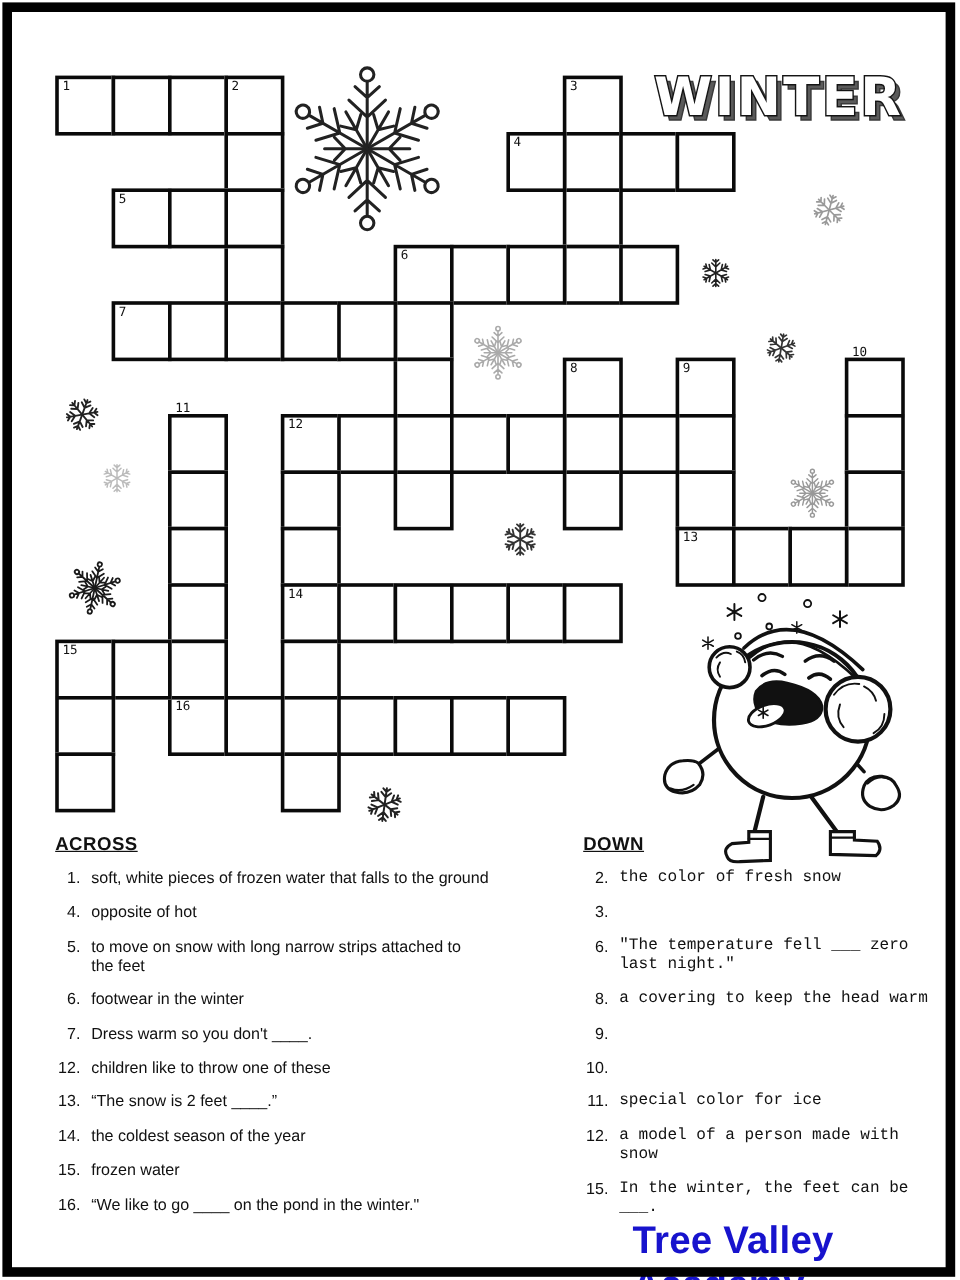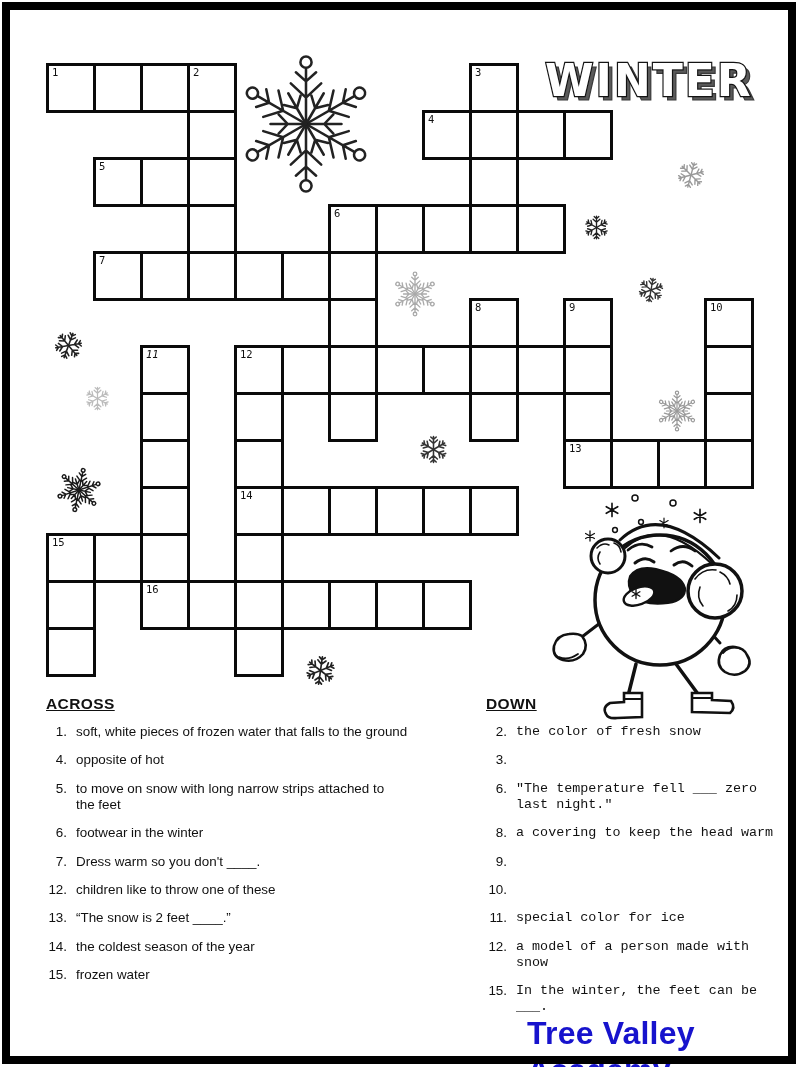--- a/index.html
+++ b/index.html
@@ -200,22 +200,22 @@
       <div class="cell" style="left: 376px; top: 517px;"></div>
       <div class="cellnum" style="left: 6px; top: 4px;">1</div>
       <div class="cellnum" style="left: 147px; top: 4px;">2</div>
       <div class="cellnum" style="left: 429px; top: 4px;">3</div>
       <div class="cellnum" style="left: 382px; top: 51px;">4</div>
       <div class="cellnum" style="left: 53px; top: 98px;">5</div>
       <div class="cellnum" style="left: 288px; top: 145px;">6</div>
       <div class="cellnum" style="left: 53px; top: 192px;">7</div>
       <div class="cellnum" style="left: 429px; top: 239px;">8</div>
       <div class="cellnum" style="left: 523px; top: 239px;">9</div>
-      <div class="cellnum" style="left: 664px; top: 239px;">10</div>
-      <div class="cellnum" style="left: 100px; top: 286px; font-style: italic;">11</div>
+      <div class="cellnum" style="left: 664px; top: 226px;">10</div>
+      <div class="cellnum" style="left: 100px; top: 272px;">11</div>
       <div class="cellnum" style="left: 194px; top: 286px;">12</div>
       <div class="cellnum" style="left: 523px; top: 380px;">13</div>
       <div class="cellnum" style="left: 194px; top: 427px;">14</div>
       <div class="cellnum" style="left: 6px; top: 474px;">15</div>
       <div class="cellnum" style="left: 100px; top: 521px;">16</div>
     </div>
 
   <svg id="char" viewBox="0 0 245 235">
     <g stroke="#111" fill="none" stroke-linecap="round">
 
@@ -304,20 +304,24 @@
           <span class="txt">“The snow is 2 feet ____.”</span>
         </div>
         <div class="clue">
           <span class="num">14.</span>
           <span class="txt">the coldest season of the year</span>
         </div>
         <div class="clue">
           <span class="num">15.</span>
           <span class="txt">frozen water</span>
         </div>
+        <div class="clue">
+          <span class="num">16.</span>
+          <span class="txt">“We like to go ____ on the pond in the winter."</span>
+        </div>
       </div>
   </div>
 
   <div id="down-col" class="clue-col">
     <div class="head">DOWN</div>
     <div>
         <div class="clue">
           <span class="num">2.</span>
           <span class="txt">the color of fresh snow</span>
         </div>

